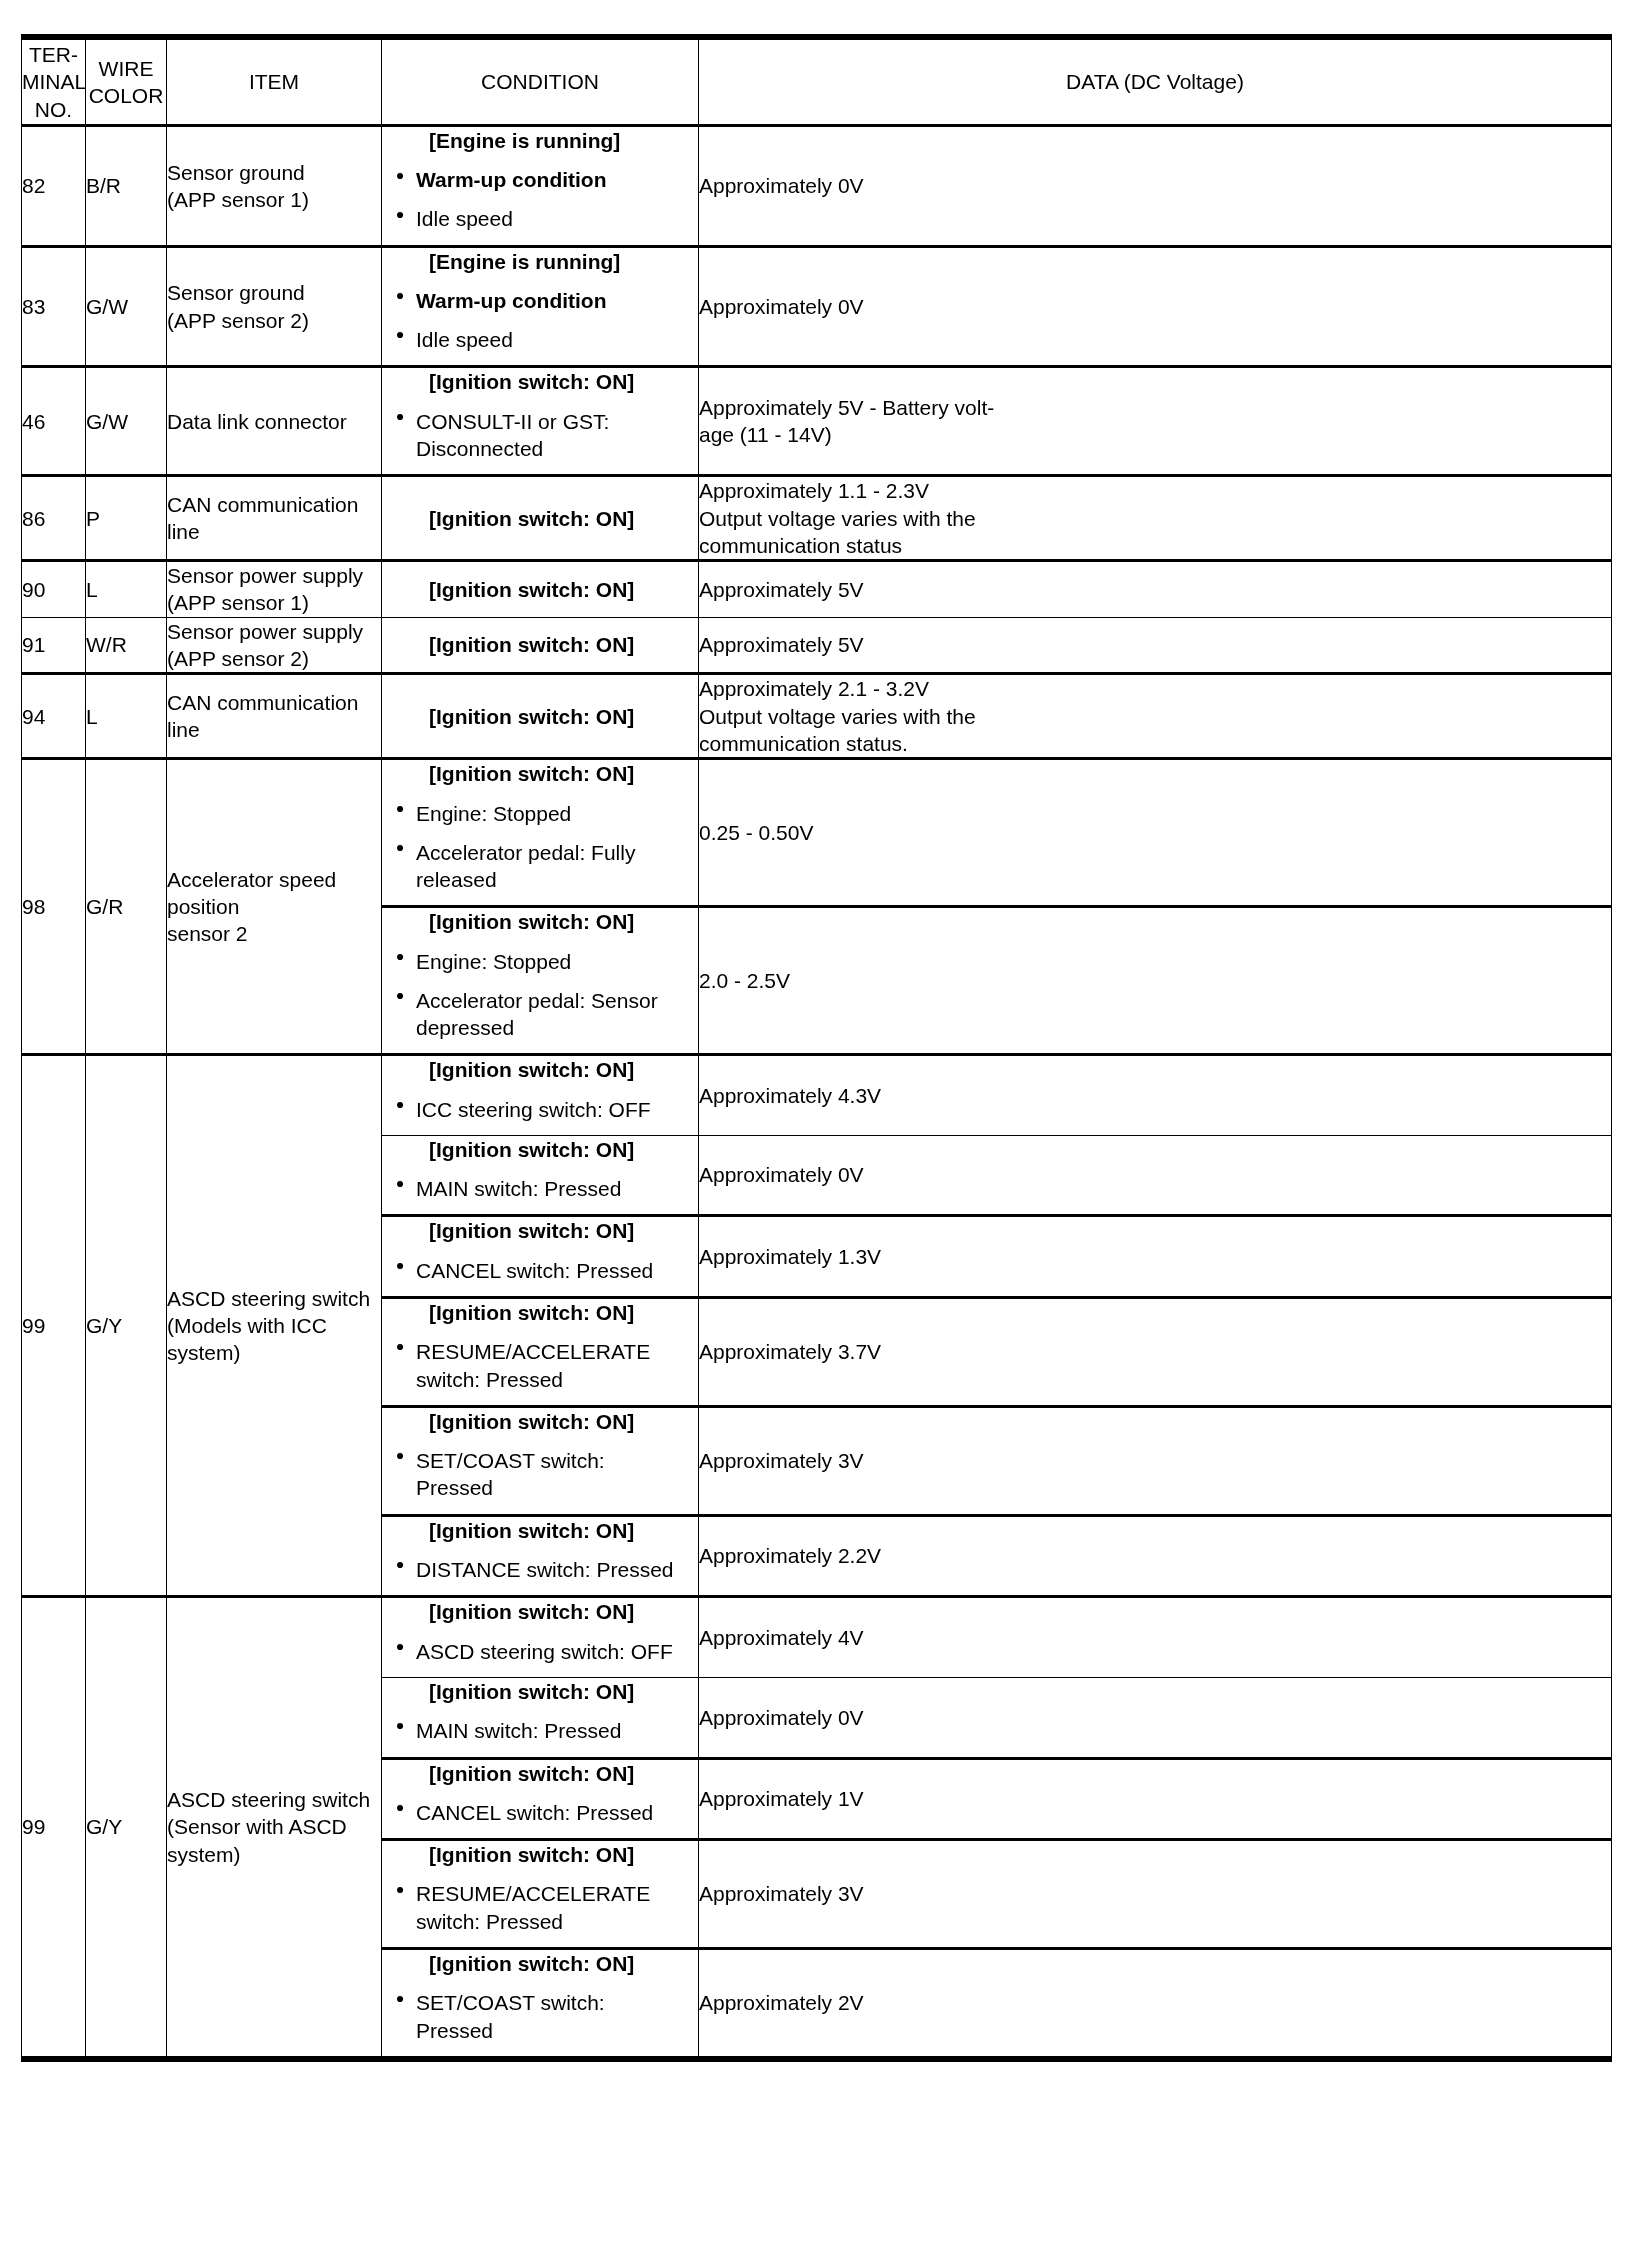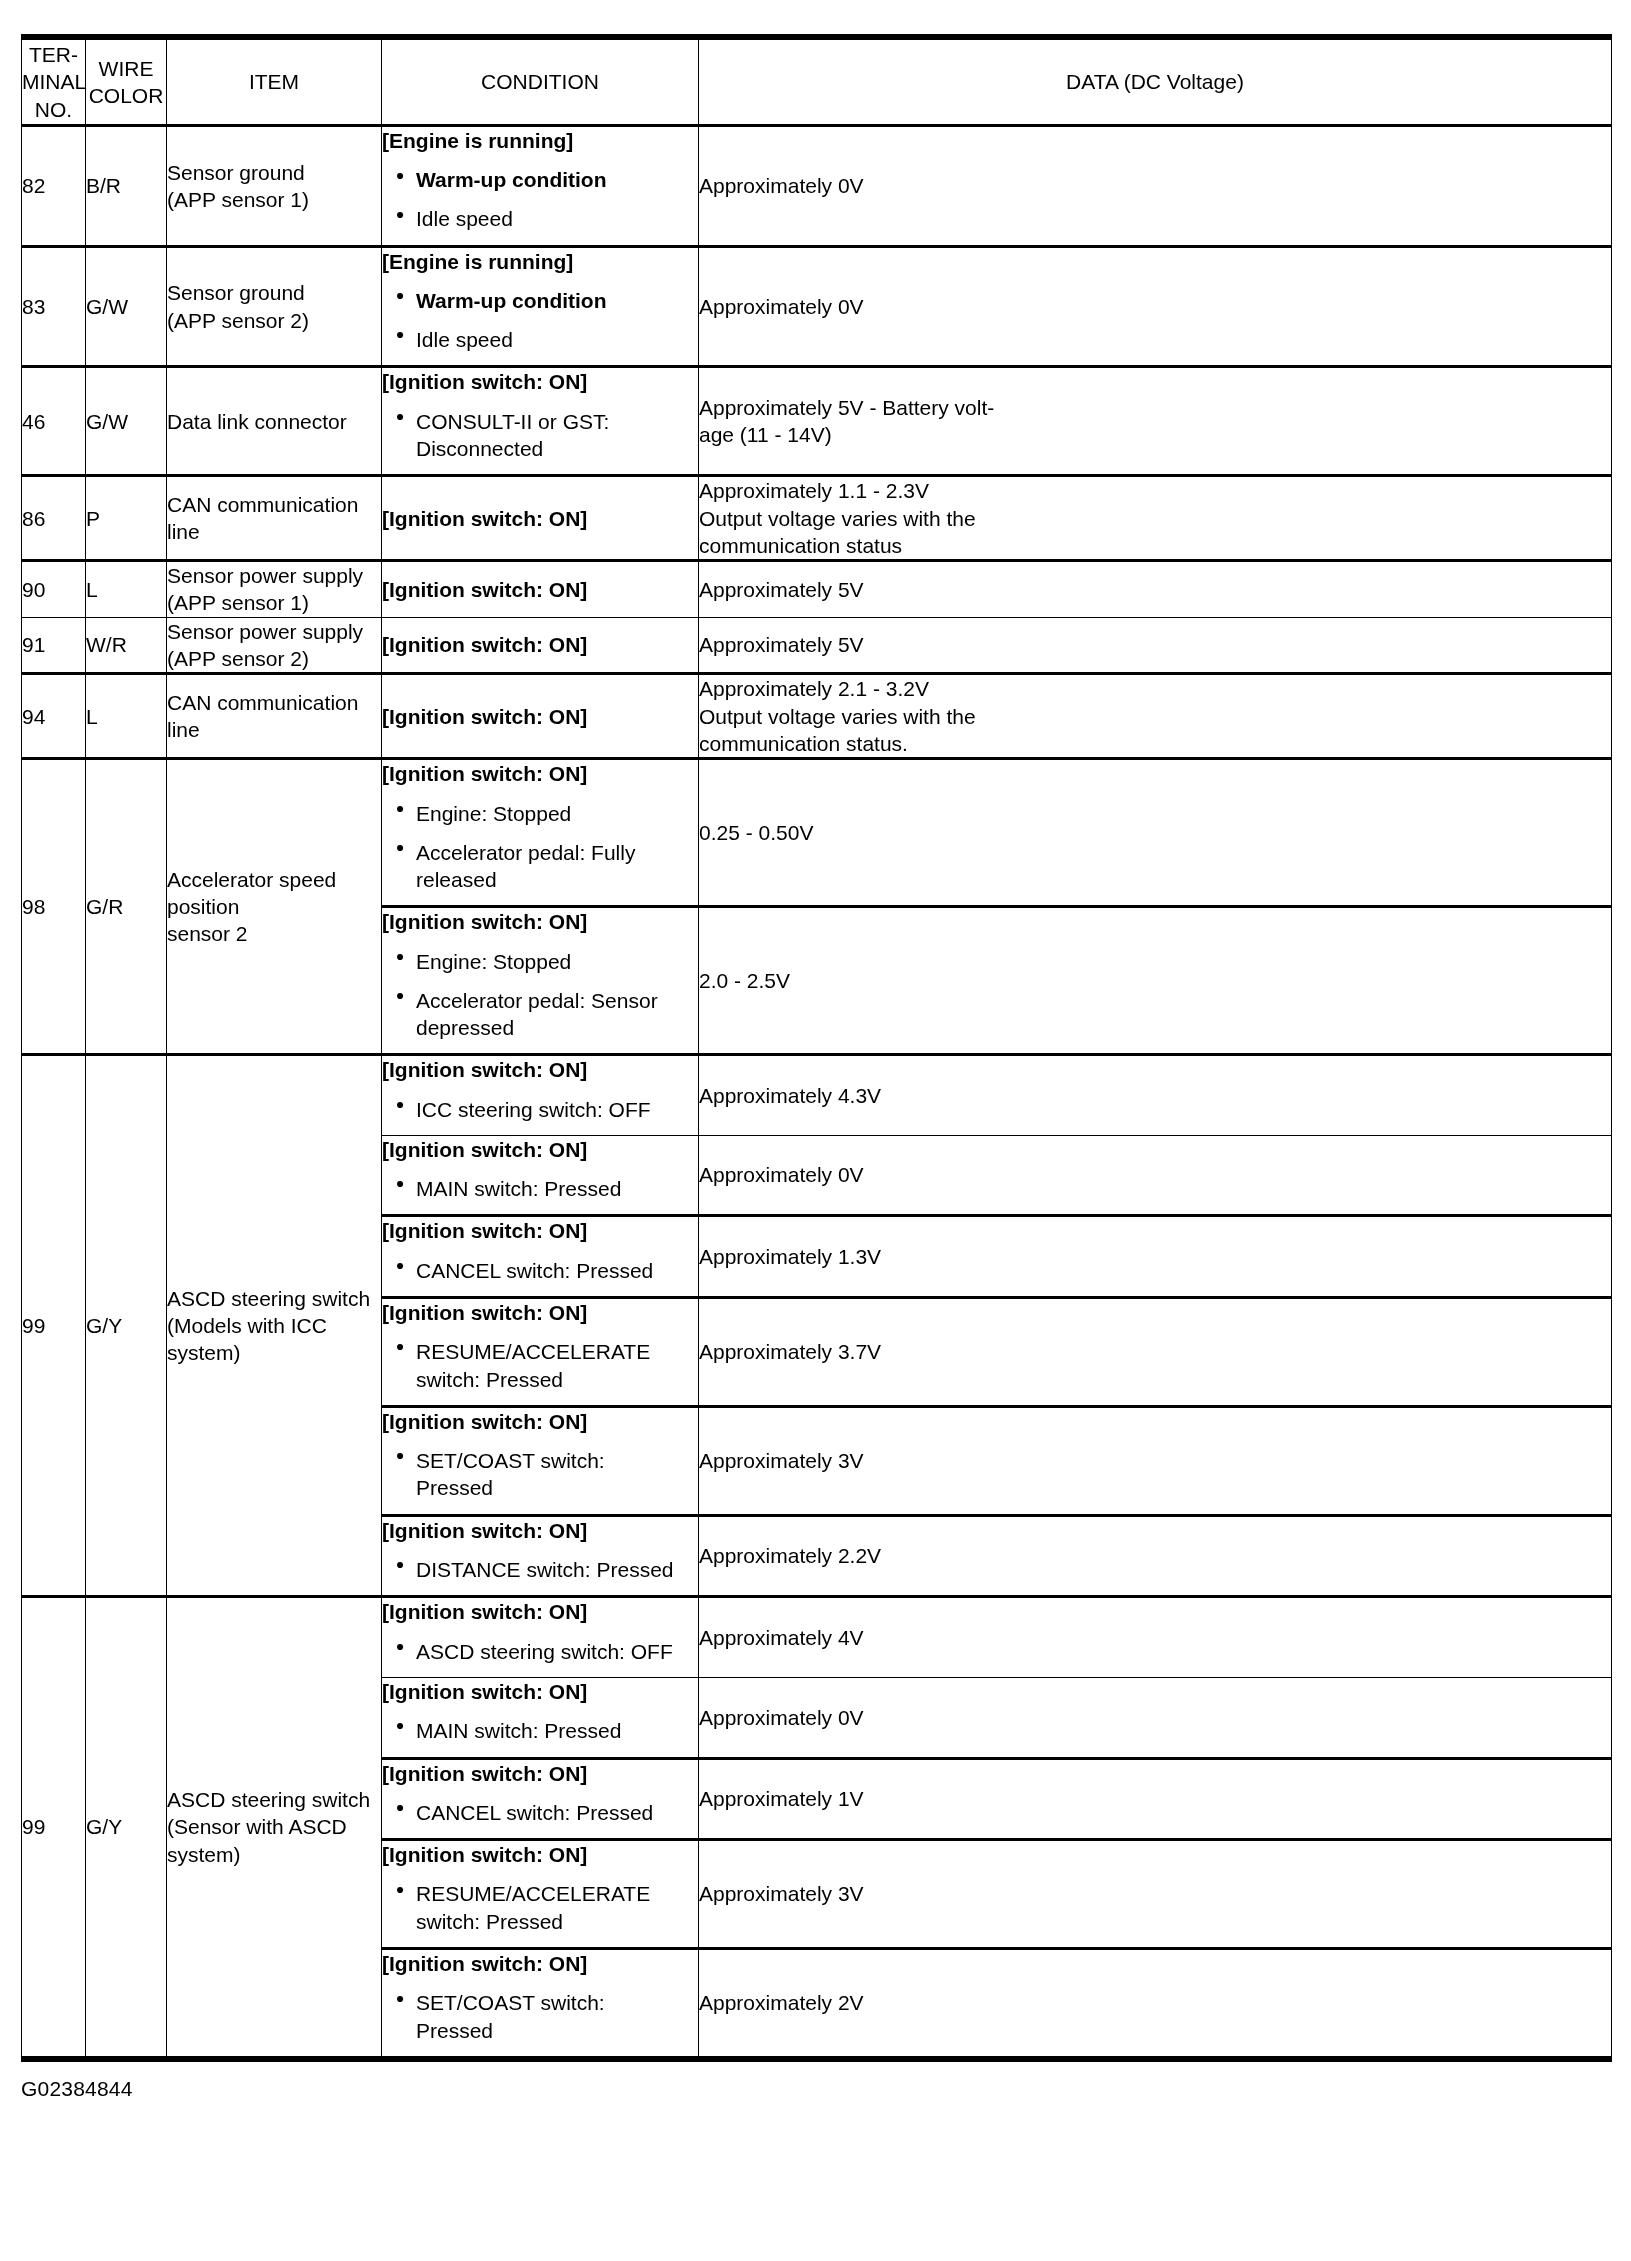--- a/index.html
+++ b/index.html
@@ -86,21 +86,21 @@
   }
   ul.bullets li::before {
     content: "\25CF";
     position: absolute;
     left: 1.7px;
     top: -0.8px;
     font-size: 14.3px;
   }
   ul.bullets li.b { font-weight: bold; }
 
-  .cond-head { font-weight: bold; }
+  .cond-head { font-weight: bold; margin-left: 47px; }
 
   .line { display: block; }
 
   
   .footer-code {
     margin-top: 15px;
     font-size: 21px;
     letter-spacing: 0.2px;
   }
 </style>
@@ -391,16 +391,15 @@
           <ul class="bullets">
             <li>SET/COAST switch: Pressed</li>
           </ul>
         </td>
         <td class="data-cell">Approximately 2V</td>
       </tr>
 
     </tbody>
   </table>
 
-  <div class="footer-code">G02384844</div>
 
 </div>
 
 
 </body></html>

